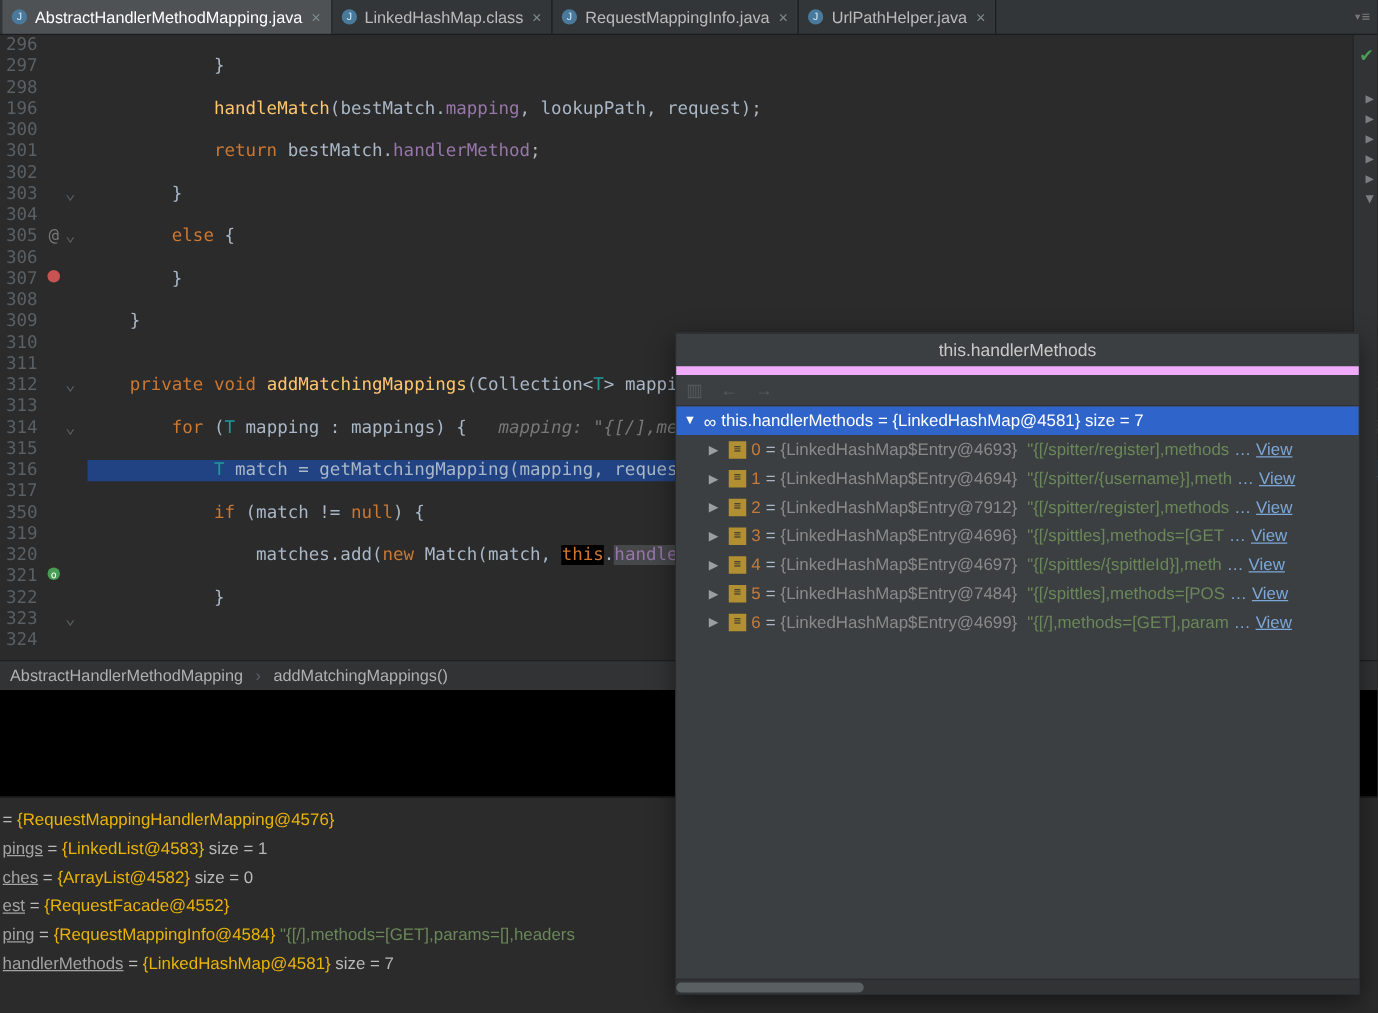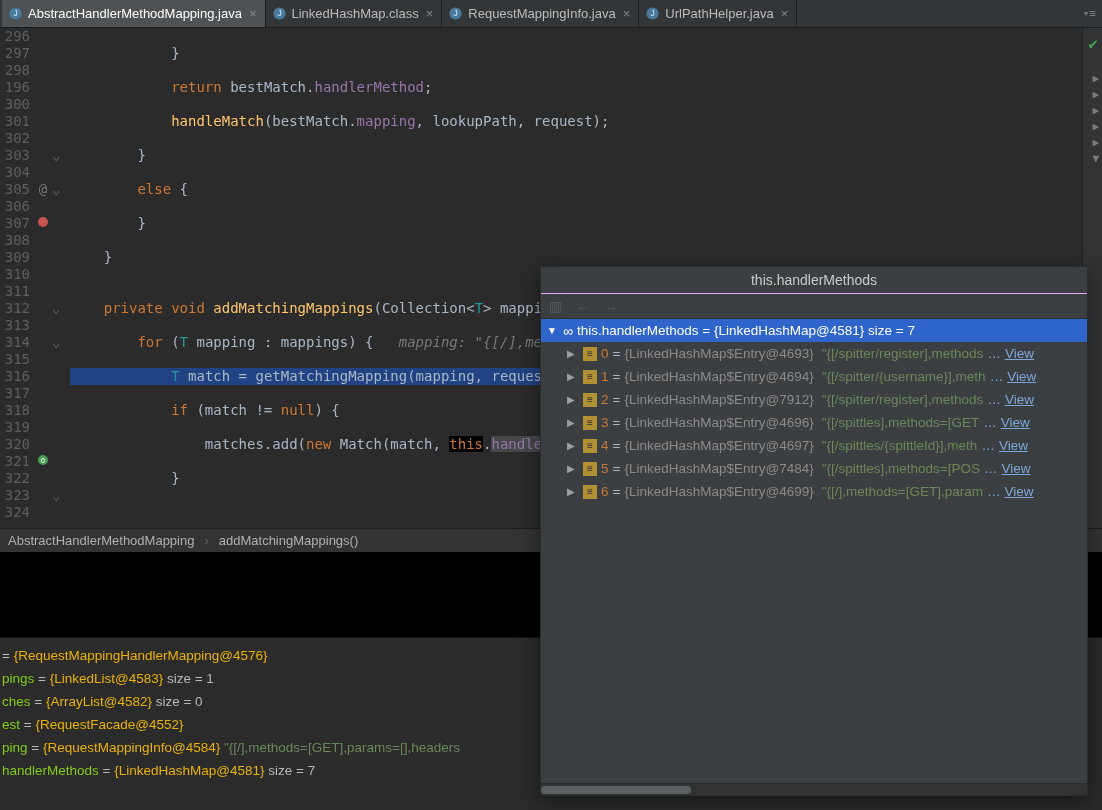--- a/index.html
+++ b/index.html
@@ -118,21 +118,21 @@
   .vars {
     height: 175px;
     background: #2b2b2b;
     color: #c8c8c8;
     font-family: "Segoe UI","Lucida Grande",sans-serif;
     font-size: 13.5px;
     padding: 6px 0 0 2px;
     line-height: 23px;
     border-top: 1px solid #111;
   }
-  .vars .vlbl { color: #84cc16; }
+  .vars .vlbl { color: #a3a3a3; text-decoration: underline; }
   .vars .vobj { color: #eab308; }
   .vars .vstr { color: #6a8759; }
   .vars .vtxt { color: #b9b9b9; }
   .vrow { white-space: nowrap; overflow: hidden; }
 
   
   .popup {
     position: absolute;
     left: 540px;
     top: 266px;
@@ -143,21 +143,21 @@
     box-shadow: 0 6px 20px rgba(0,0,0,.45);
     display: flex;
     flex-direction: column;
     font-family: "Segoe UI","Lucida Grande",sans-serif;
   }
   .popup-title {
     text-align: center;
     padding: 5px 0;
     color: #c9c9c9;
     font-size: 14px;
-    border-bottom: 1px solid #f0abfc;
+    border-bottom: 7px solid #f0abfc;
   }
   .popup-tools {
     display: flex;
     gap: 14px;
     padding: 4px 8px;
     border-bottom: 1px solid #2f3132;
     color: #6f7577;
     font-size: 14px;
   }
   .popup-body { flex: 1; background: #3c3f41; overflow: hidden; }
@@ -268,21 +268,21 @@
     <div class="line">308</div>
       <div class="line">309</div>
       <div class="line">310</div>
       <div class="line">311</div>
     <div class="line">312</div>
       <div class="line">313</div>
       <div class="line">314</div>
       <div class="line">315</div>
     <div class="line">316</div>
       <div class="line">317</div>
-      <div class="line">318</div>
+      <div class="line">350</div>
       <div class="line">319</div>
     <div class="line">320</div>
       <div class="line">321</div>
       <div class="line">322</div>
       <div class="line">323</div>
     <div class="line">324</div>
   </div>
 
   <div class="gutter-mark">
     <div class="line"></div>
@@ -348,22 +348,22 @@
       <div class="line"></div>
     <div class="line"></div>
       <div class="line"></div>
       <div class="line"></div>
       <div class="line">⌄</div>
     <div class="line"></div>
   </div>
 
   <div class="code">
 <pre class="code-line"><span>            }</span></pre>
+<pre class="code-line"><span>            </span><span class="mth">handleMatch</span><span>(bestMatch.</span><span class="field">mapping</span><span>, lookupPath, request);</span></pre>
 <pre class="code-line"><span>            </span><span class="kw">return</span><span> bestMatch.</span><span class="field">handlerMethod</span><span>;</span></pre>
-<pre class="code-line"><span>            </span><span class="mth">handleMatch</span><span>(bestMatch.</span><span class="field">mapping</span><span>, lookupPath, request);</span></pre>
 <pre class="code-line"><span>        }</span></pre>
 <pre class="code-line"><span>        </span><span class="kw">else</span><span> {</span></pre>
 <pre class="code-line"><span>        }</span></pre>
 <pre class="code-line"><span>    }</span></pre>
 <pre class="code-line"><span></span></pre>
 <pre class="code-line"><span>    </span><span class="kw">private void</span><span> </span><span class="mth">addMatchingMappings</span><span>(Collection&lt;</span><span class="tpar">T</span><span>&gt; mappings, List&lt;Match&gt; matches, HttpServletRequest request) {   </span><span class="hint">mappings:  si</span></pre>
 <pre class="code-line"><span>        </span><span class="kw">for</span><span> (</span><span class="tpar">T</span><span> mapping : mappings) {   </span><span class="hint">mapping: "{[/],methods=[GET],params=[],headers=[],consumes=[],produces=[],custom=[]}"  m</span></pre>
 <pre class="code-line hl-current"><span>            </span><span class="tpar">T</span><span> match = getMatchingMapping(mapping, request);   </span><span class="hintbox">mapping: "{[/],methods=[GET],params=[],headers=[],consumes=[],produces=[],pr</span></pre>
 <pre class="code-line"><span>            </span><span class="kw">if</span><span> (match != </span><span class="kw">null</span><span>) {</span></pre>
 <pre class="code-line"><span>                matches.add(</span><span class="kw">new</span><span> Match(match, </span><span class="kw" style="background:#000000">this</span><span>.</span><span class="field" style="background:#46484A">handlerMethods</span><span>.get(mapping)));</span></pre>

